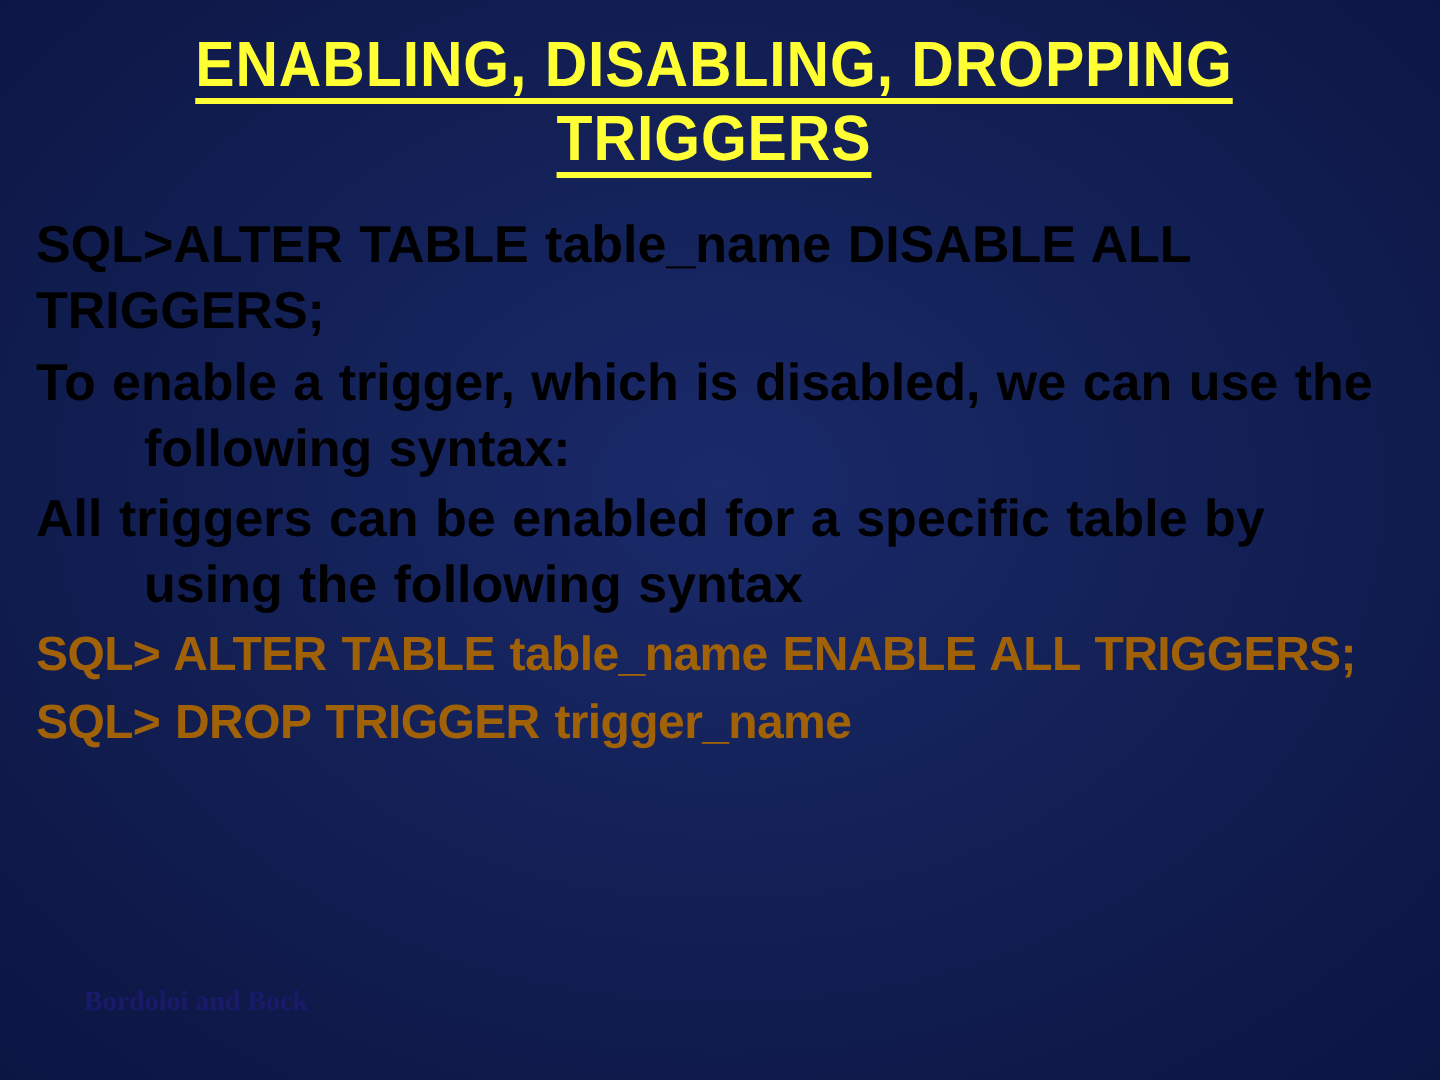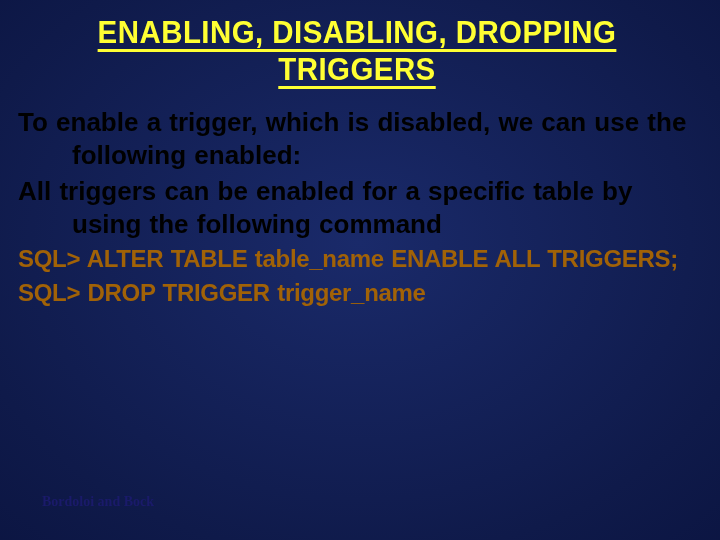--- a/index.html
+++ b/index.html
@@ -70,21 +70,22 @@
   }
 </style>
 </head>
 <body>
 
 <div class="slide">
 
   <div class="title">ENABLING, DISABLING, DROPPING TRIGGERS</div>
 
   <div class="body">
-    <p class="indent">To enable a trigger, which is disabled, we can use the following enabled:</p>
-    <p class="indent">All triggers can be enabled for a specific table by using the following command</p>
+    <p>SQL&gt;ALTER TABLE table_name DISABLE ALL TRIGGERS;</p>
+    <p class="indent">To enable a trigger, which is disabled, we can use the following syntax:</p>
+    <p class="indent">All triggers can be enabled for a specific table by using the following syntax</p>
     <p class="narrow">SQL&gt; ALTER TABLE table_name ENABLE ALL TRIGGERS;</p>
     <p class="narrow">SQL&gt; DROP TRIGGER trigger_name</p>
   </div>
 
   <div class="footer">Bordoloi and Bock</div>
 
 </div>
 
 </body></html>

